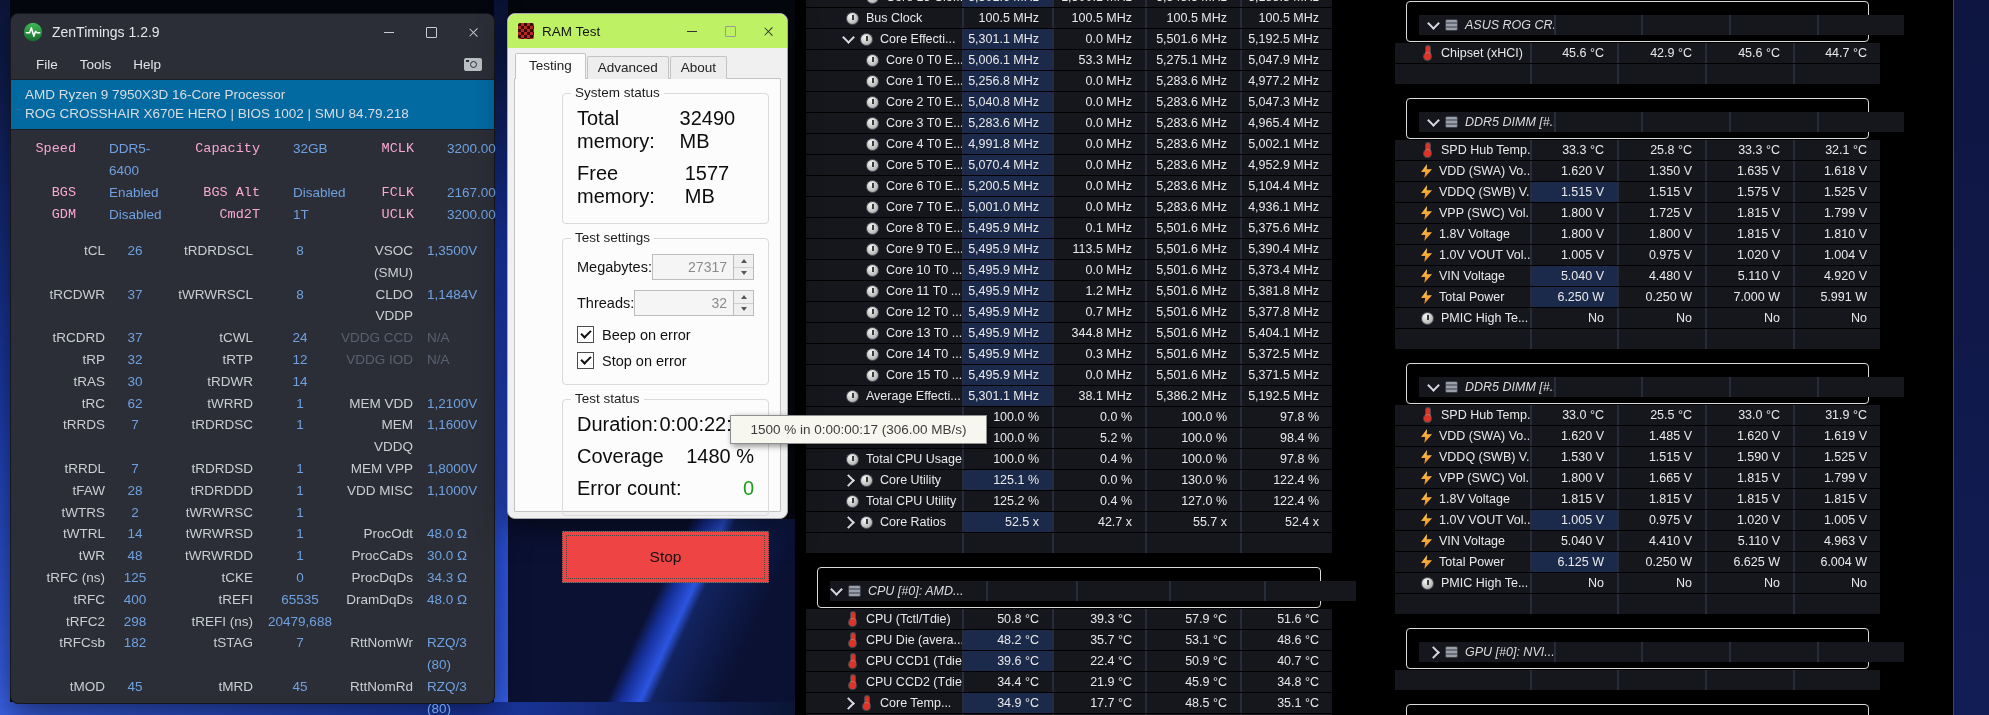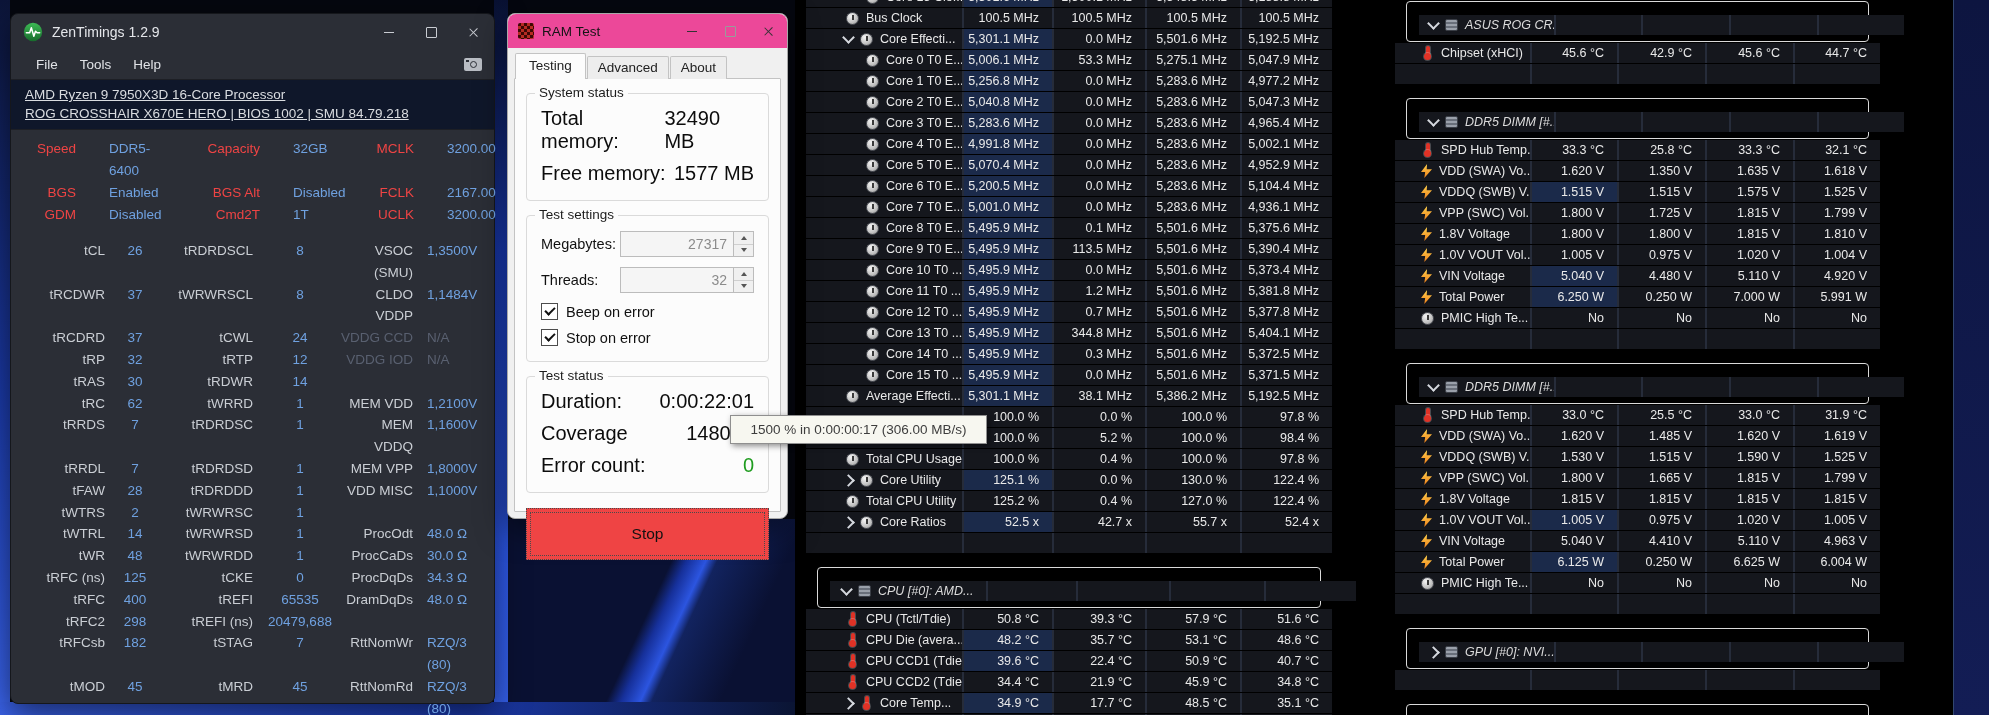--- a/index.html
+++ b/index.html
@@ -29,49 +29,49 @@
   .gl-max{width:9px;height:9px;border:1.2px solid #c9ccd2;border-radius:1px;}
   .gl-x{position:relative;width:11px;height:11px;}
   .gl-x::before,.gl-x::after{content:'';position:absolute;left:5px;top:0;width:1.4px;height:11px;background:#c9ccd2;}
   .gl-x::before{transform:rotate(45deg);} .gl-x::after{transform:rotate(-45deg);}
   #zt .menubar{height:29px;display:flex;align-items:center;padding:0 12px 0 14px;font-size:13.5px;color:#e1e3e7;}
   #zt .menubar .mi{padding:3px 11px;border-radius:3px;}
   #zt .menubar .sp{flex:1;}
   .cam{width:18px;height:13px;background:#b9bdc4;border-radius:2px;position:relative;}
   .cam::before{content:'';position:absolute;left:6px;top:3px;width:7px;height:7px;border:1.6px solid #2b2e36;border-radius:50%;box-sizing:border-box;}
   .cam::after{content:'';position:absolute;left:2px;top:2px;width:3px;height:1.6px;background:#2b2e36;}
-  #zt .infobar{border-top:1px solid #1d1f25;border-bottom:1px solid #1d1f25;background:#0f172a;
-      padding:5px 14px 6px;font-size:13.5px;line-height:19px;color:#d9dce0;text-decoration:underline;}
+  #zt .infobar{border-top:1px solid #1d1f25;border-bottom:1px solid #1d1f25;background:#0369a1;
+      padding:5px 14px 6px;font-size:13.5px;line-height:19px;color:#d9dce0;}
   #memcfg{display:grid;grid-template-columns:70px 92px 92px 78px 76px 70px;padding:8px 4px 0 4px;
       font-size:13.5px;line-height:22px;}
-  #memcfg .ml{text-align:right;padding-right:9px;color:#ef4444;}
+  #memcfg .ml{text-align:right;padding-right:9px;color:#f9a8d4;font-family:Liberation Mono, monospace;}
   #memcfg .mv{color:#6fa1e0;padding-left:2px;margin-left:22px;}
   #memcfg .mv.r3{text-align:right;padding-right:8px;}
   #timings{display:grid;grid-template-columns:100px 44px 104px 78px 82px 72px;padding:14px 2px 0 2px;
       font-size:13.5px;line-height:21.8px;}
   #timings .tl{text-align:right;padding-right:8px;color:#caced4;}
   #timings .tv{text-align:center;color:#6fa1e0;}
   #timings .tv3{text-align:left;padding-left:6px;color:#6fa1e0;}
   #timings .dim{color:#596070;}
   .ztlogo{flex:none;}
 
   
   #rt{left:507px;top:13px;width:281px;height:506px;background:#f0f0f0;border:1px solid #a8a8a8;
       border-radius:8px;box-shadow:0 10px 30px rgba(0,0,0,.5);box-sizing:border-box;color:#111;}
-  #rt .tbar{height:34px;display:flex;align-items:center;padding:0 0 0 10px;background:#ec4899;border-radius:8px 8px 0 0;}
+  #rt .tbar{height:34px;display:flex;align-items:center;padding:0 0 0 10px;background:#bef264;border-radius:8px 8px 0 0;}
   #rt .tbar .ttl{font-size:13.5px;color:#141414;margin-left:8px;flex:1;}
   #rt .capbtn{height:26px;width:38px;}
   .gl-min-d{width:10px;border-top:1.5px solid #333;}
   .gl-max-d{width:9px;height:9px;border:1.2px solid #9a9a9a;border-radius:1px;}
   .gl-x-d::before,.gl-x-d::after{background:#333;}
   .rticon{width:16px;height:16px;border-radius:2px;background:repeating-conic-gradient(#b52b22 0 25%,#3c0805 0 50%) 0 0/6px 6px;flex:none;}
   #rt .tabstrip{display:flex;align-items:flex-end;padding:4px 0 0 7px;position:relative;z-index:2;}
   #rt .tab{font-size:13.5px;background:#ededed;border:1px solid #c3c3c3;border-bottom:none;padding:3px 10px 4px;position:relative;top:1px;margin-right:1px;border-radius:2px 2px 0 0;color:#222;}
   #rt .tab.active{background:#fcfcfc;padding:4px 13px 6px;top:1px;z-index:3;}
-  #rt .page{margin:0 6px;border:1px solid #c3c3c3;background:#fcfcfc;height:432px;position:relative;border-radius:1px;}
+  #rt .page{margin:0 6px;border:1px solid #c3c3c3;background:#fcfcfc;height:432px;position:relative;border-radius:1px;padding-left:36px;}
   .group{margin:14px 11px 0;border:1px solid #dadada;border-radius:4px;position:relative;padding:13px 12px 6px;}
   .group .legend{position:absolute;top:-9px;left:8px;background:#fcfcfc;padding:0 4px;font-size:13.5px;color:#1c1c1c;}
   .krow{display:flex;justify-content:space-between;font-size:20px;margin:0 2px 9px;color:#0c0c0c;}
   .krow .kv.green{color:#1f9c1f;}
   .spinrow{display:flex;align-items:center;justify-content:space-between;margin:2px 2px 10px;font-size:14.5px;}
   .spinbox{width:134px;height:26px;border:1px solid #bcbcbc;background:#f5f5f5;display:flex;box-sizing:border-box;}
   .spinbox .val{flex:1;text-align:right;padding:0 6px;line-height:24px;color:#8b8b8b;font-size:14px;}
   .spins{width:19px;border-left:1px solid #bcbcbc;display:flex;flex-direction:column;}
   .spinbtn{flex:1;background:#f0f0f0;display:flex;align-items:center;justify-content:center;}
   .spinbtn + .spinbtn{border-top:1px solid #cfcfcf;}
@@ -92,21 +92,21 @@
   .panel{position:absolute;top:-13px;}
   #p1{left:11px;width:526px;}
   #p2{left:600px;width:485px;}
   .srow{display:grid;height:20px;margin-bottom:1px;font-size:12.5px;color:#e9e9e9;}
   #p1 .srow,#p1 .tail{grid-template-columns:156px 90px 93px 95px 92px;}
   #p2 .srow,#p2 .tail{grid-template-columns:135px 87px 88px 88px 87px;}
   .lc{background:#15171d;display:flex;align-items:center;gap:7px;overflow:hidden;white-space:nowrap;}
   .vc{background:#15171d;border-left:2px solid #262c3a;text-align:right;padding-right:13px;line-height:20px;overflow:hidden;white-space:nowrap;}
   .vc.hl{background:#1b2a4a;}
   .srow.group .lbl{font-style:italic;color:#dcdcdc;}
-  #p1 .pg .lc{padding-left:12px;} #p1 .pd0 .lc{padding-left:40px;} #p1 .pd1 .lc{padding-left:38px;} #p1 .pd2 .lc{padding-left:60px;}
+  #p1 .pg .lc{padding-left:2px;} #p1 .pd0 .lc{padding-left:40px;} #p1 .pd1 .lc{padding-left:38px;} #p1 .pd2 .lc{padding-left:60px;}
   #p2 .pg .lc{padding-left:10px;} #p2 .pd0 .lc{padding-left:26px;}
   
   .ic{flex:none;display:inline-block;}
   .ic-g{width:13px;height:13px;border-radius:50%;background:radial-gradient(circle at 35% 30%,#f4f4f4,#bdbdbd 65%,#757575);border:1px solid #52555c;box-sizing:border-box;position:relative;}
   .ic-g::after{content:'';position:absolute;left:5px;top:2px;width:1.5px;height:5px;background:#3a3a3a;}
   .ic-t{width:13px;height:14px;position:relative;}
   .ic-t::before{content:'';position:absolute;left:4.5px;top:0;width:4px;height:9px;background:#e03226;border-radius:2px 2px 0 0;box-shadow:0 0 0 1px rgba(255,255,255,.22);}
   .ic-t::after{content:'';position:absolute;left:3px;top:7px;width:7px;height:7px;background:#e03226;border-radius:50%;box-shadow:0 0 0 1px rgba(255,255,255,.22);}
   .ic-b{width:11px;height:14px;background:linear-gradient(180deg,#ffd34d,#ef7f1a);clip-path:polygon(55% 0,0 58%,38% 58%,30% 100%,100% 38%,52% 38%);}
   .ic-c{width:13px;height:12px;background:#757b86;border:1px solid #3a3e46;border-radius:2px;box-sizing:border-box;background-image:repeating-linear-gradient(180deg,#9aa0aa 0 2px,#696f7a 2px 4px);}

